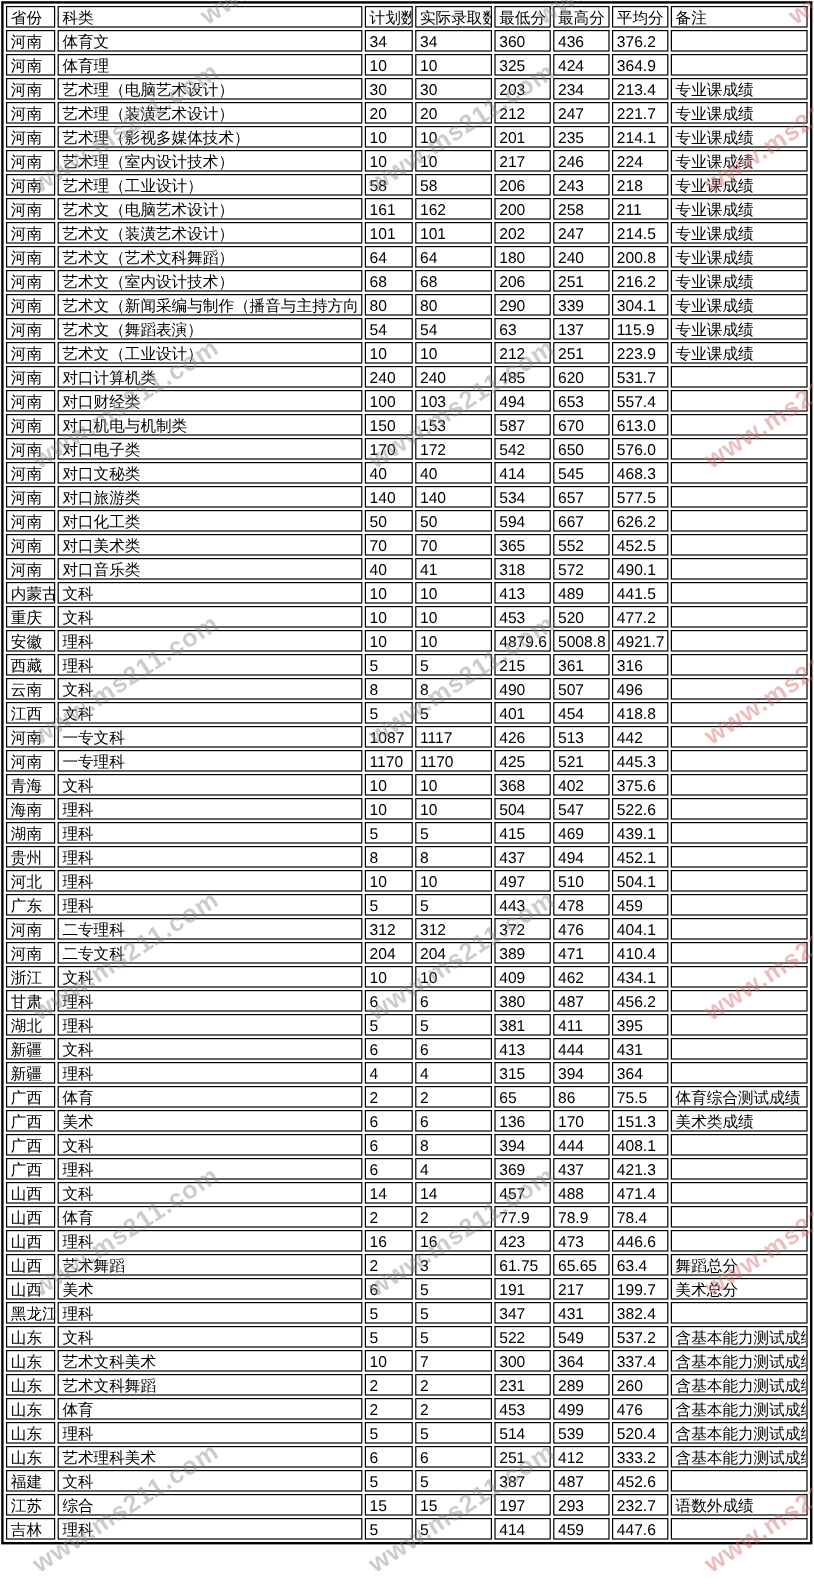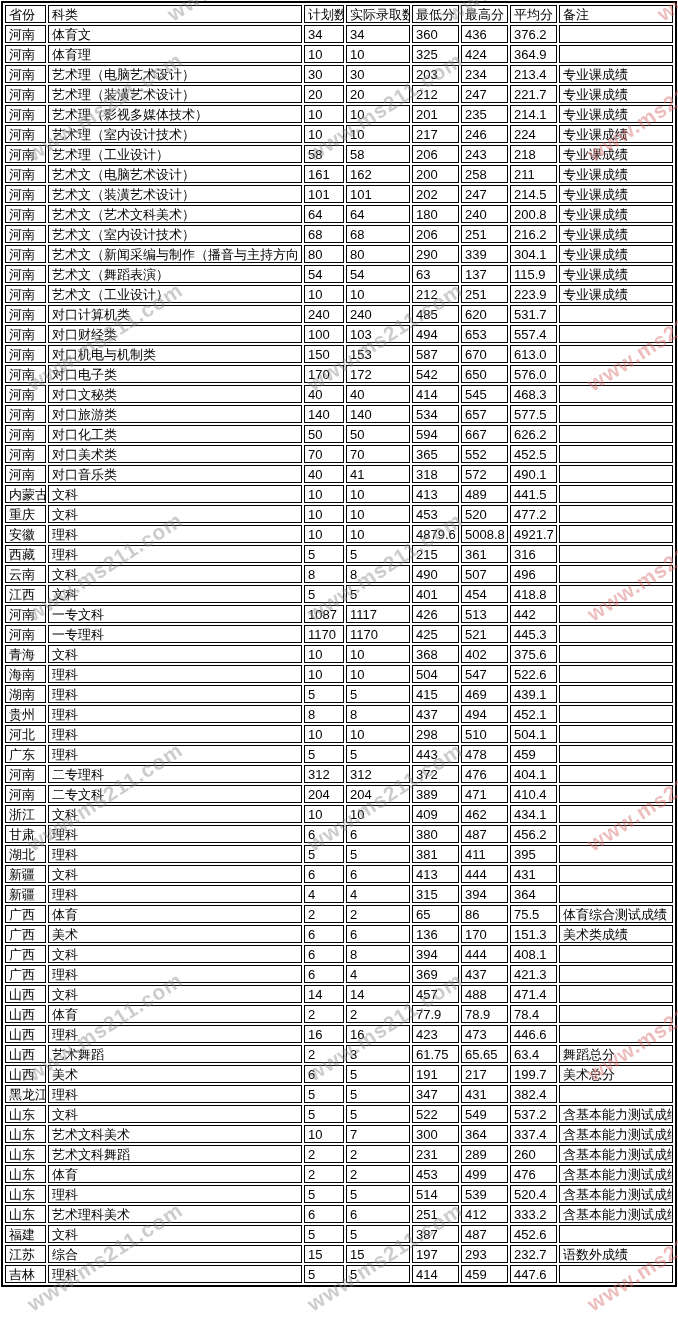--- a/index.html
+++ b/index.html
@@ -169,21 +169,21 @@
         <td>艺术文（装潢艺术设计）</td>
         <td>101</td>
         <td>101</td>
         <td>202</td>
         <td>247</td>
         <td>214.5</td>
         <td>专业课成绩</td>
       </tr>
       <tr>
         <td>河南</td>
-        <td>艺术文（艺术文科美术）</td>
+        <td>艺术文（艺术文科舞蹈）</td>
         <td>64</td>
         <td>64</td>
         <td>180</td>
         <td>240</td>
         <td>200.8</td>
         <td>专业课成绩</td>
       </tr>
       <tr>
         <td>河南</td>
         <td>艺术文（室内设计技术）</td>
@@ -432,21 +432,21 @@
         <td>437</td>
         <td>494</td>
         <td>452.1</td>
         <td></td>
       </tr>
       <tr>
         <td>河北</td>
         <td>理科</td>
         <td>10</td>
         <td>10</td>
-        <td>298</td>
+        <td>497</td>
         <td>510</td>
         <td>504.1</td>
         <td></td>
       </tr>
       <tr>
         <td>广东</td>
         <td>理科</td>
         <td>5</td>
         <td>5</td>
         <td>443</td>

